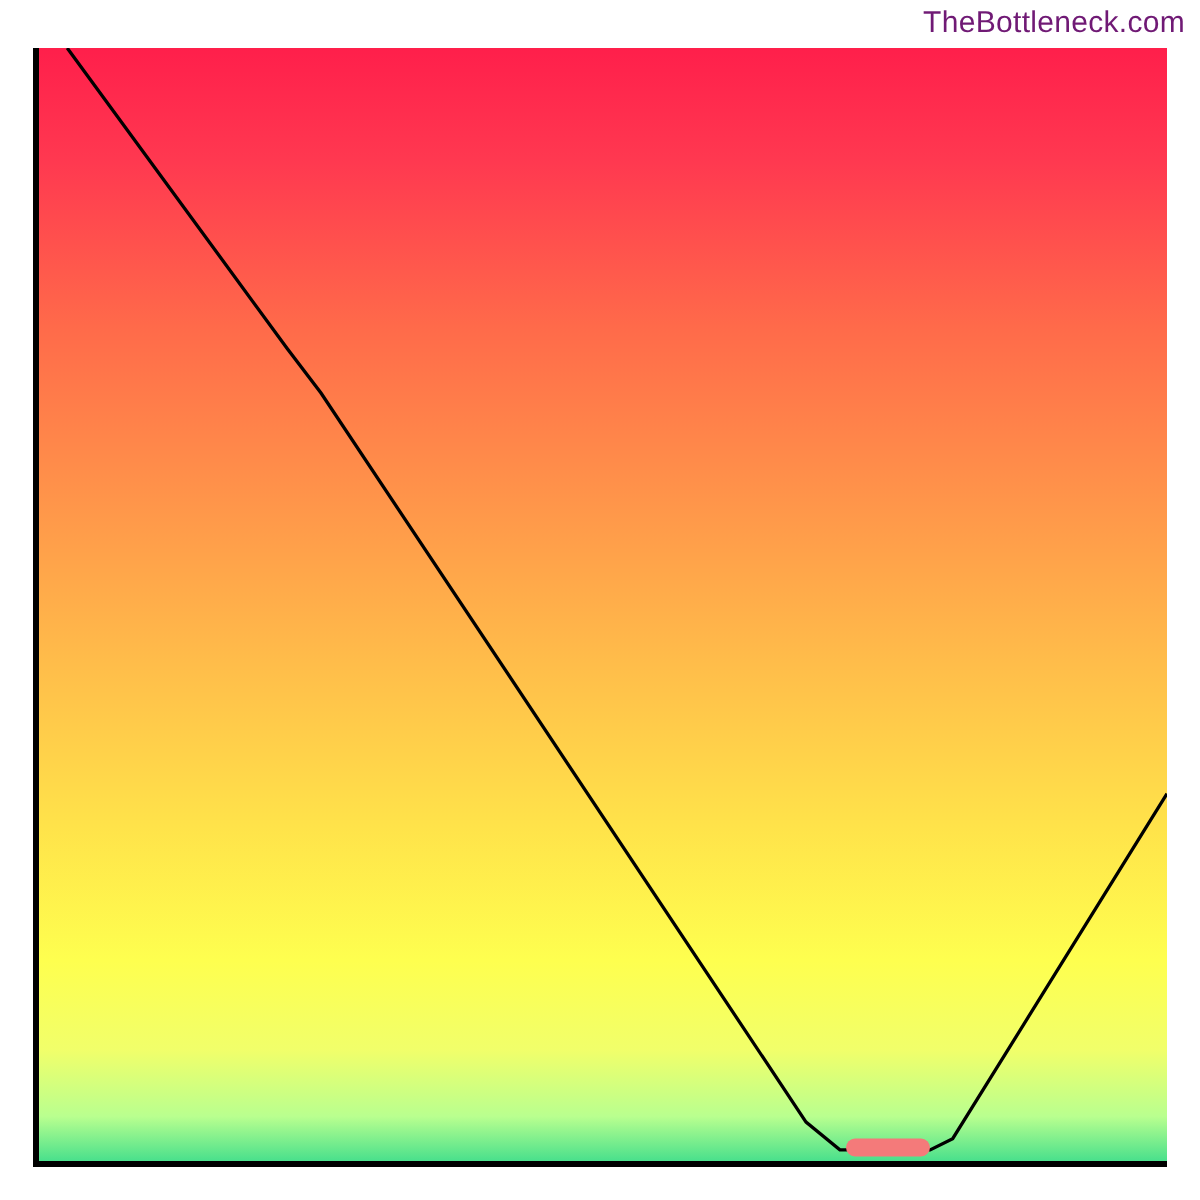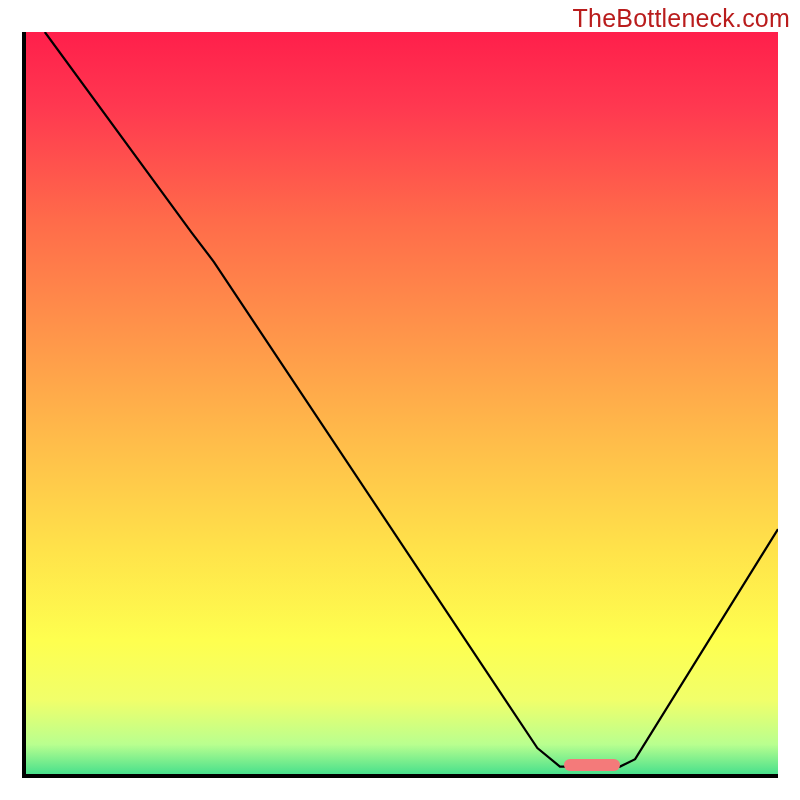--- a/index.html
+++ b/index.html
@@ -13,22 +13,22 @@
   }
   .wrap {
     position: relative;
     width: 800px;
     height: 800px;
   }
   .watermark {
     position: absolute;
     top: 4px;
     right: 10px;
-    color: #b91c1c;
-    font-size: 25px;
+    color: #701a75;
+    font-size: 20px;
     font-weight: 500;
     letter-spacing: 0.2px;
     z-index: 5;
   }
   .plot {
     position: absolute;
     left: 22px;
     top: 32px;
     width: 756px;
     height: 746px;

